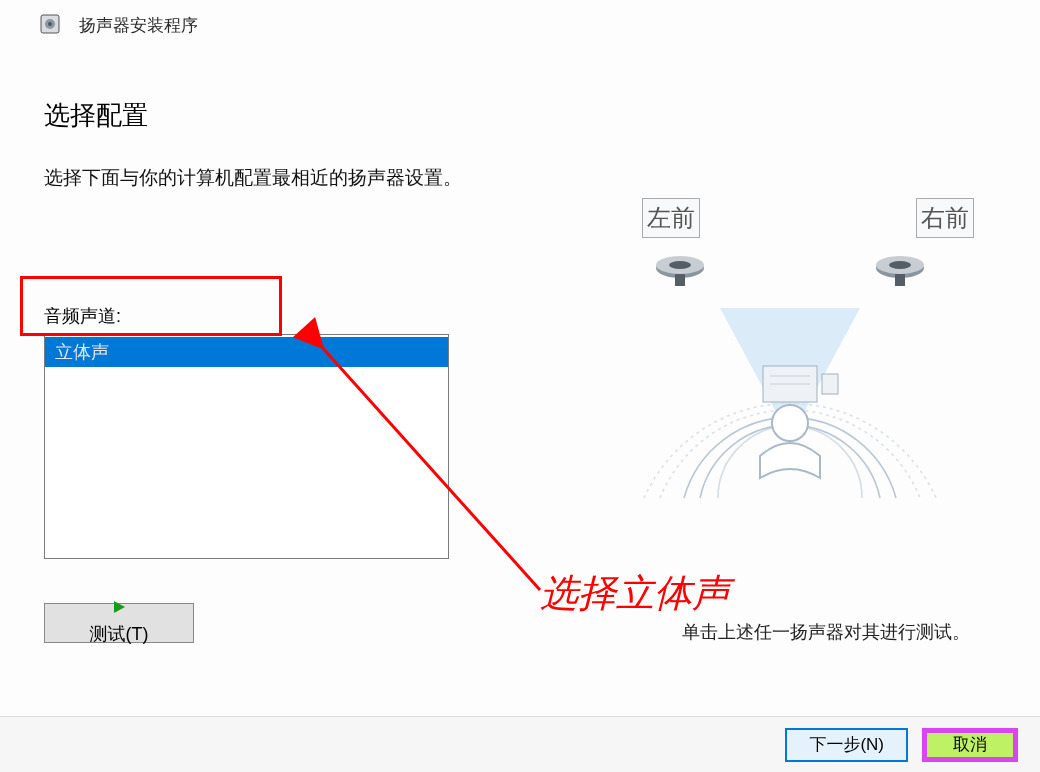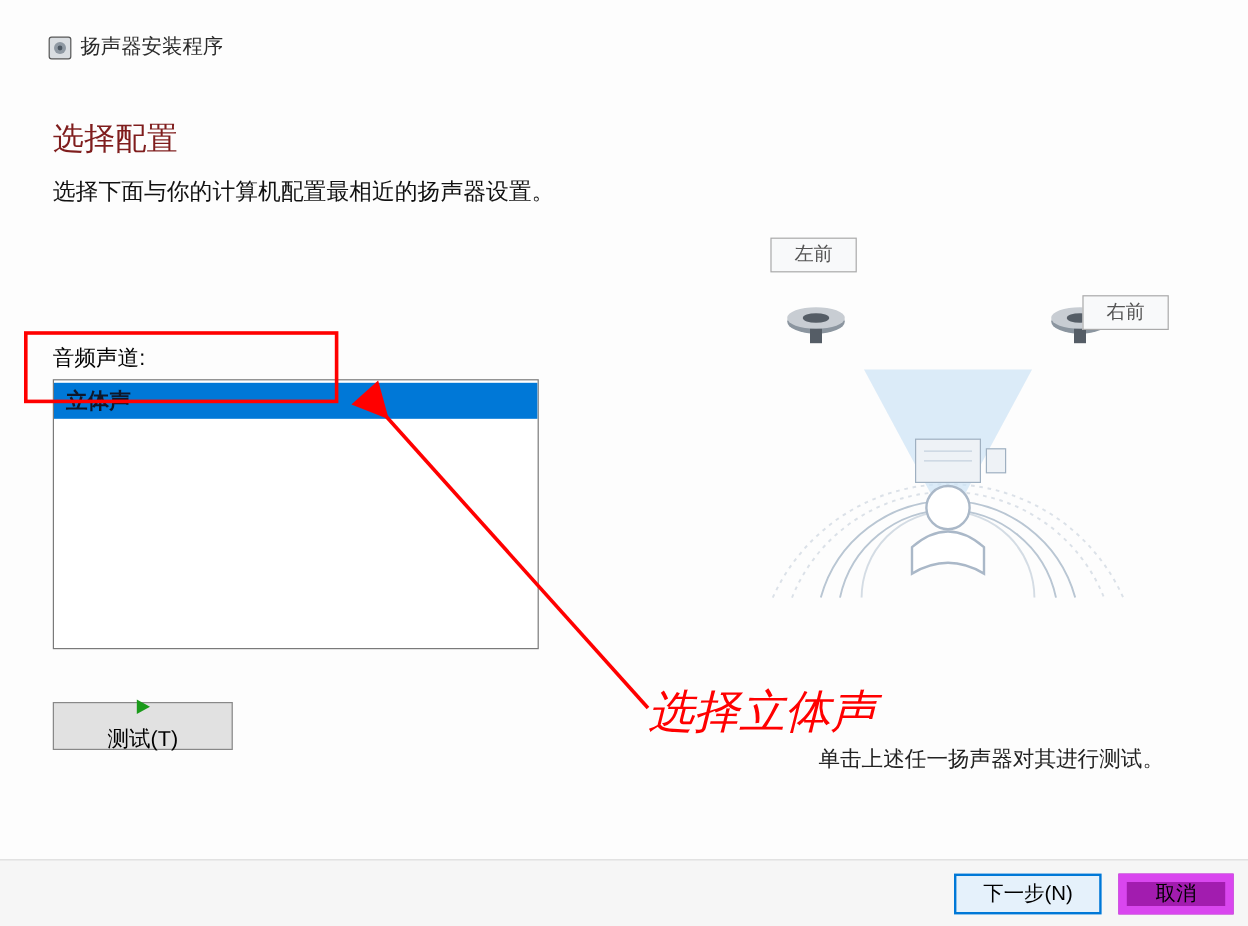--- a/index.html
+++ b/index.html
@@ -8,38 +8,38 @@
       height: 772px;
       font-family: "Microsoft YaHei", "Segoe UI", sans-serif;
       font-size: 16px;
       background: #fdfdfd;
       color: #000;
       position: relative;
       overflow: hidden;
     }
     .titlebar {
       display: flex;
-      align-items: flex-end;
-      gap: 7px;
+      align-items: flex-start;
+      gap: 19px;
       padding: 14px 28px 0 40px;
       height: 50px;
     }
     .title-icon {
       width: 20px; height: 20px;
       display:inline-block;
     }
     .title-text { font-size: 17px; color:#2b2b2b; }
     .content {
       padding: 48px 40px 0 44px;
     }
     .heading {
-      color: #7f1d1d;
+      color: #000000;
       font-size: 26px;
       font-weight: 400;
-      margin-bottom: 14px;
+      margin-bottom: 32px;
     }
     .instr {
       font-size: 19px;
       color:#111;
       margin-bottom: 113px;
     }
     .main-row {
       display:flex;
       align-items:flex-start;
     }
@@ -59,22 +59,21 @@
       overflow:auto;
     }
     .listbox .item {
       padding: 2px 10px;
       font-size: 18px;
       line-height: 26px;
       cursor: default;
     }
     .listbox .item.selected {
       background:#0078d7;
-      color:#0f172a;
-      font-weight:bold;
+      color:#e5e5e5;
     }
     .test-btn {
       margin-top: 44px;
       width: 150px;
       height: 40px;
       background:#e1e1e1;
       border:1px solid #888;
       display:flex;
       align-items:center;
       justify-content:center;
@@ -88,26 +87,26 @@
       position:absolute;
       right: 60px;
       top: 190px;
       width: 380px;
       text-align:center;
     }
     .speaker-label {
       position:absolute;
       border:1px solid #aaa;
       background:#f8f9fa;
-      padding:3px 19px;
-      font-size:16px;
+      padding:3px 4px;
+      font-size:24px;
       color:#555;
     }
     .speaker-label.left  { left: 42px;  top: 8px; }
-    .speaker-label.right { right: 6px; top: 8px; margin-top: 48px; }
+    .speaker-label.right { right: 6px; top: 8px; }
     .diagram-svg {
       margin-top: 8px;
     }
     .hint {
       position:absolute;
       right: 70px;
       top: 620px;
       font-size: 18px;
       color:#222;
     }
@@ -138,28 +137,28 @@
     .footer {
       position:absolute;
       left:0; right:0; bottom:0;
       height:56px;
       border-top:1px solid #ddd;
       background:#f6f6f6;
       display:flex;
       justify-content:flex-end;
       align-items:center;
       gap:14px;
-      padding-right:12px;
+      padding-right:22px;
     }
     .footer-btn {
       height: 34px;
       padding: 0 22px;
       font-size:17px;
-      border:7px solid #d946ef;
-      background:#a21caf;
+      border:5px solid #d946ef;
+      background:#bef264;
       cursor:pointer;
       display:flex;
       align-items:center;
     }
     .footer-btn.primary {
       border:2px solid #0078d7;
       background:#e5f1fb;
     }
     .cancel-half { width:96px; justify-content:center; }
   </style>

